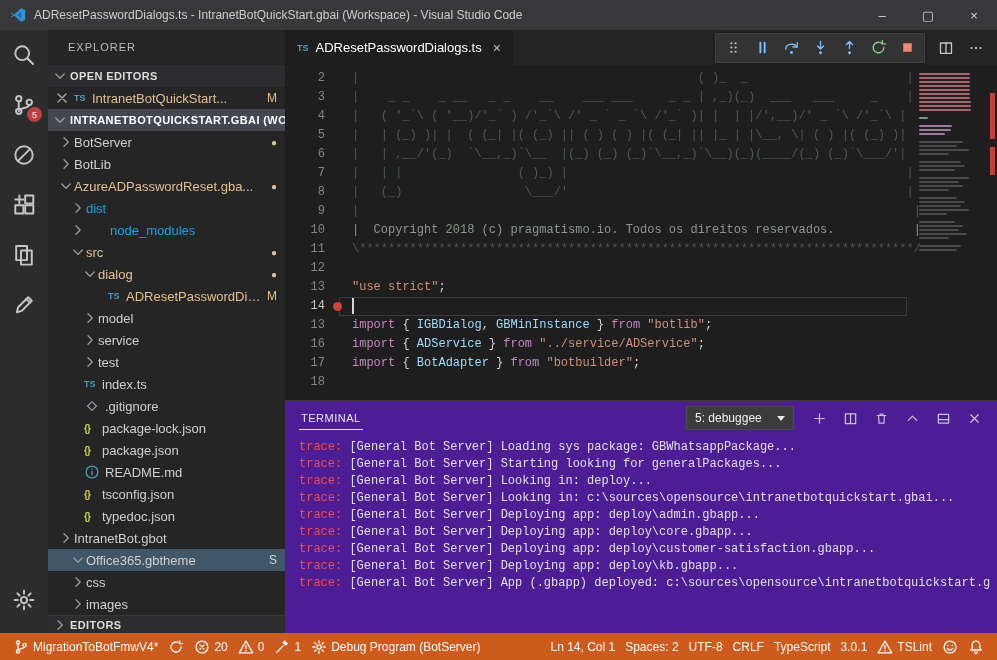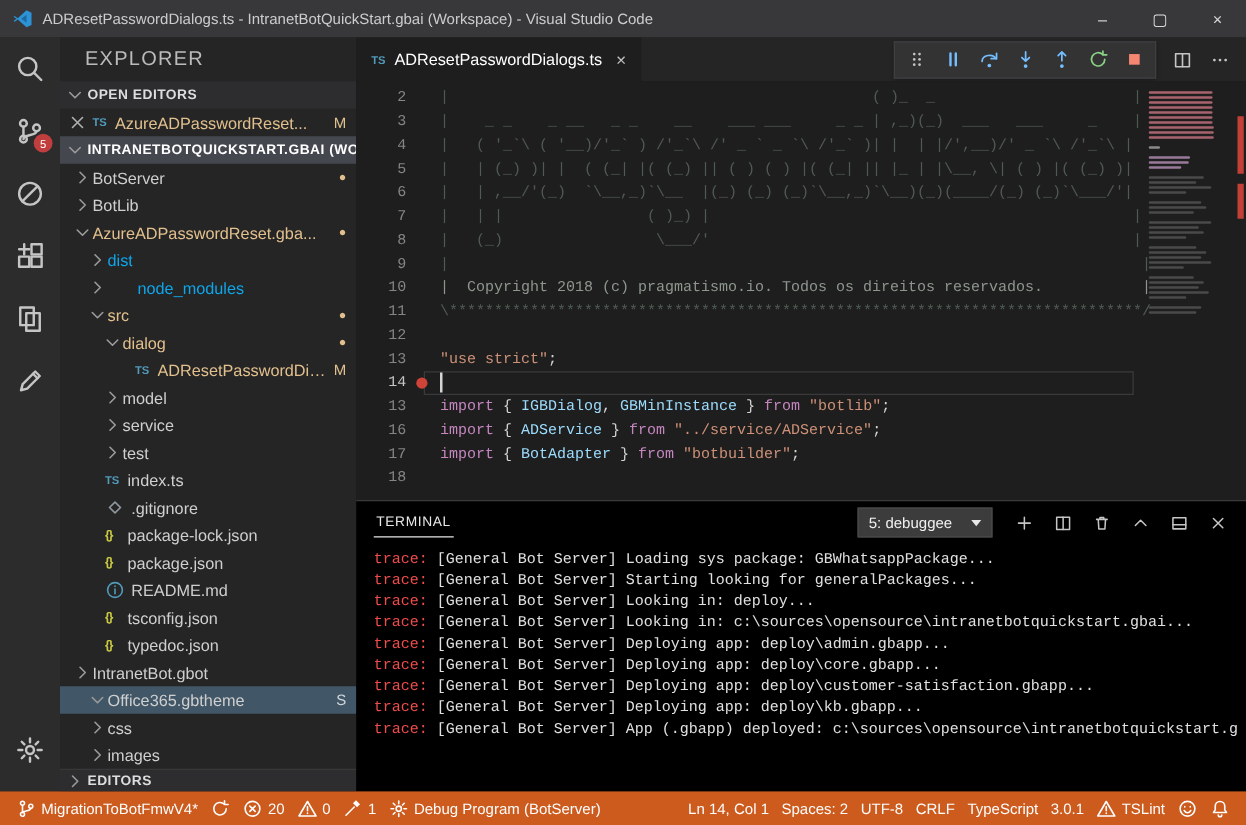--- a/index.html
+++ b/index.html
@@ -20,21 +20,21 @@
   
   .activitybar{width:48px;background:#2c2c2d;display:flex;flex-direction:column;align-items:center;flex-shrink:0;}
   .ab-items{display:flex;flex-direction:column;width:100%;}
   .ab-item{width:48px;height:50px;display:flex;align-items:center;justify-content:center;position:relative;color:#c5c5c5;}
   .ab-item .ico{width:24px;height:24px;}
   .ab-badge{position:absolute;right:6px;bottom:8px;background:var(--activity-badge,#c13e3e);color:#fff;font-size:9px;min-width:15px;height:15px;border-radius:8px;display:flex;align-items:center;justify-content:center;padding:0 3px;}
   .ab-bottom{margin-top:auto;margin-bottom:8px;width:100%;}
 
   
   .sidebar{width:237px;background:#252526;flex-shrink:0;display:flex;flex-direction:column;overflow:hidden;}
-  .sb-title{height:35px;line-height:35px;padding-left:20px;font-size:16px;letter-spacing:1px;color:#bbbbbb;}
+  .sb-title{height:35px;line-height:35px;padding-left:20px;font-size:11px;letter-spacing:1px;color:#bbbbbb;}
   .sec-hdr{height:22px;display:flex;align-items:center;font-size:11px;font-weight:bold;color:#dddddd;padding-left:4px;}
   .oe-hdr,.outline-hdr{background:#2d2d2f;}
   .outline-hdr{height:18px;border-top:1px solid #383838;margin-top:auto;}
   .ws-hdr{background:#44474e;color:#ffffff;}
   .sec-label{margin-left:2px;letter-spacing:.4px;white-space:nowrap;overflow:hidden;}
   .chev{width:14px;height:14px;color:#9a9a9a;flex-shrink:0;}
   .trow{height:22px;display:flex;align-items:center;font-size:13px;color:#cfcfcf;white-space:nowrap;position:relative;padding-right:8px;}
   .trow.sel{background:var(--selected-row,#415666);}
   .chev-sp{width:14px;flex-shrink:0;}
   .tlabel{overflow:hidden;text-overflow:ellipsis;}
@@ -85,21 +85,21 @@
   .cursor{position:absolute;left:21px;width:1.5px;height:16px;background:#d4d4d4;}
   .bp-dot{position:absolute;left:2px;top:0;width:9px;height:9px;border-radius:50%;background:#cf4338;}
   .minimap{position:absolute;top:2px;right:22px;width:58px;height:326px;}
   .mm-bar{position:absolute;left:2px;height:2px;border-radius:1px;display:block;}
   .overview-ruler{position:absolute;top:0;right:0;width:10px;height:100%;}
   .ov1,.ov2{position:absolute;right:2px;width:5px;background:#c24038;display:block;}
   .ov1{top:28px;height:46px;}
   .ov2{top:82px;height:28px;}
 
   
-  .panel{height:233px;background:#000000;border-top:1px solid #3a3a3a;display:flex;flex-direction:column;}
+  .panel{height:233px;background:#4c1d95;border-top:1px solid #3a3a3a;display:flex;flex-direction:column;}
   .panel-hdr{height:34px;display:flex;align-items:center;padding:0 14px;flex-shrink:0;}
   .panel-tab{font-size:11px;letter-spacing:.5px;color:#e7e7e7;border-bottom:1px solid #e7e7e7;padding:6px 2px 5px;}
   .ph-spacer{flex:1;}
   .term-select{height:24px;background:#3c3c3c;border:1px solid #4a4a4a;color:#f0f0f0;font-size:12px;display:flex;align-items:center;gap:10px;padding:0 8px;min-width:108px;justify-content:space-between;}
   .sel-arrow{width:0;height:0;border-left:4px solid transparent;border-right:4px solid transparent;border-top:5px solid #e8e8e8;}
   .panel-actions{display:flex;align-items:center;gap:13px;margin-left:16px;}
   .pa-btn{width:18px;height:18px;color:#c5c5c5;display:flex;align-items:center;justify-content:center;}
   .pa-btn .ico{width:15px;height:15px;}
   .term{flex:1;overflow:hidden;font-family:"Liberation Mono",monospace;font-size:12px;line-height:17px;padding:4px 0 0 14px;color:#e0e0e0;}
   .term-line{white-space:pre-wrap;word-break:break-all;width:697px;}
@@ -214,21 +214,21 @@
       <span class="sec-label">OPEN EDITORS</span>
     </div>
     <div>
         <div class="trow" style="padding-left: 6px;">
           <span class="ico oe-close">
             <svg viewBox="0 0 16 16">
               <path d="M4 4l8 8M12 4l-8 8"></path>
             </svg>
           </span>
           <span class="ts-badge">TS</span>
-          <span class="tlabel mod">AzureADPasswordReset...</span>
+          <span class="tlabel mod">IntranetBotQuickStart...</span>
           <span class="git-letter">M</span>
         </div>
       </div>
     <div class="sec-hdr ws-hdr">
         <span class="ico chev">
           <svg viewBox="0 0 16 16">
             <path d="M3.8 6L8 10.2 12.2 6"></path>
           </svg>
         </span>
       <span class="sec-label">INTRANETBOTQUICKSTART.GBAI (WO...</span>

